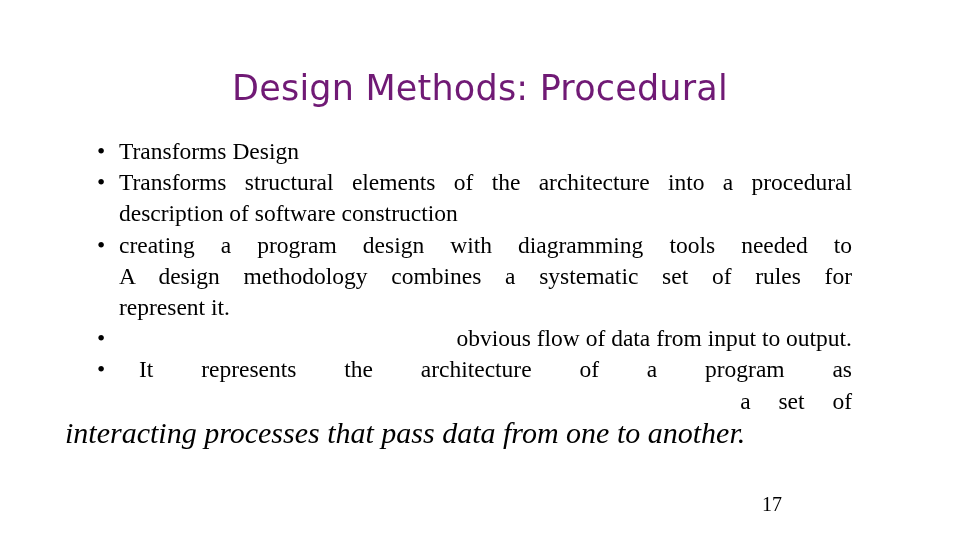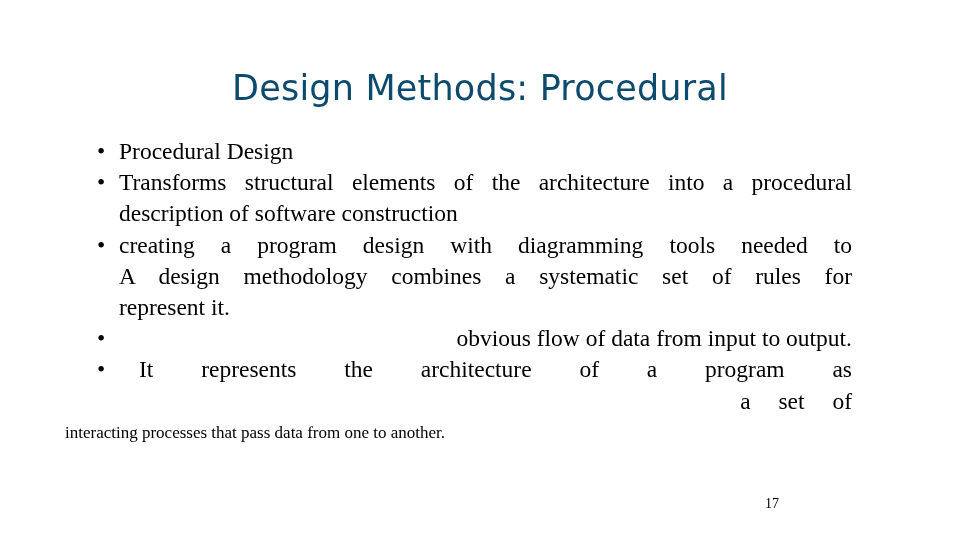--- a/index.html
+++ b/index.html
@@ -22,21 +22,21 @@
     position: absolute;
     left: 60px;
     top: 66px;
     width: 840px;
     text-align: center;
     font-family: "DejaVu Sans", "Liberation Sans", sans-serif;
     font-weight: 400;
     font-size: 35px;
     line-height: 44px;
     letter-spacing: 0.2px;
-    color: #0c4a6e;
+    color: #701a75;
     white-space: nowrap;
   }
 
   
   .body-block {
     position: absolute;
     left: 92px;
     top: 136px;
     width: 760px;
   }
@@ -60,24 +60,25 @@
   }
 
   .just-none {
     text-align-last: left;
   }
 
   
   .hanging-line {
     position: relative;
     margin-left: -27px;
-    font-size: 17px;
+    font-size: 30px;
     line-height: 31.2px;
     text-align: left;
     white-space: nowrap;
+    font-style: italic;
   }
 
   .wide-line {
     display: block;
     text-align: justify;
     text-align-last: justify;
   }
 
   .wide-line-short {
     display: block;
@@ -85,37 +86,37 @@
     word-spacing: 22px;
   }
 
   
   .page-number {
     position: absolute;
     left: 742px;
     top: 495px;
     width: 60px;
     text-align: center;
-    font-size: 14px;
+    font-size: 20px;
     line-height: 18px;
     color: #000000;
   }
 </style>
 </head>
 <body>
 
 <div class="slide">
 
   <div class="slide-title">Design Methods: Procedural</div>
 
   <div class="body-block">
 
     <div class="bullet-row just-none">
       <span class="bullet-mark">•</span>
-      <span>Procedural Design</span>
+      <span>Transforms Design</span>
     </div>
 
     <div class="bullet-row just-none">
       <span class="bullet-mark">•</span>
       <span>Transforms structural elements of the architecture into  a procedural</span>
       <span>description of software construction</span>
     </div>
 
     <div class="bullet-row">
       <span class="bullet-mark">•</span>

